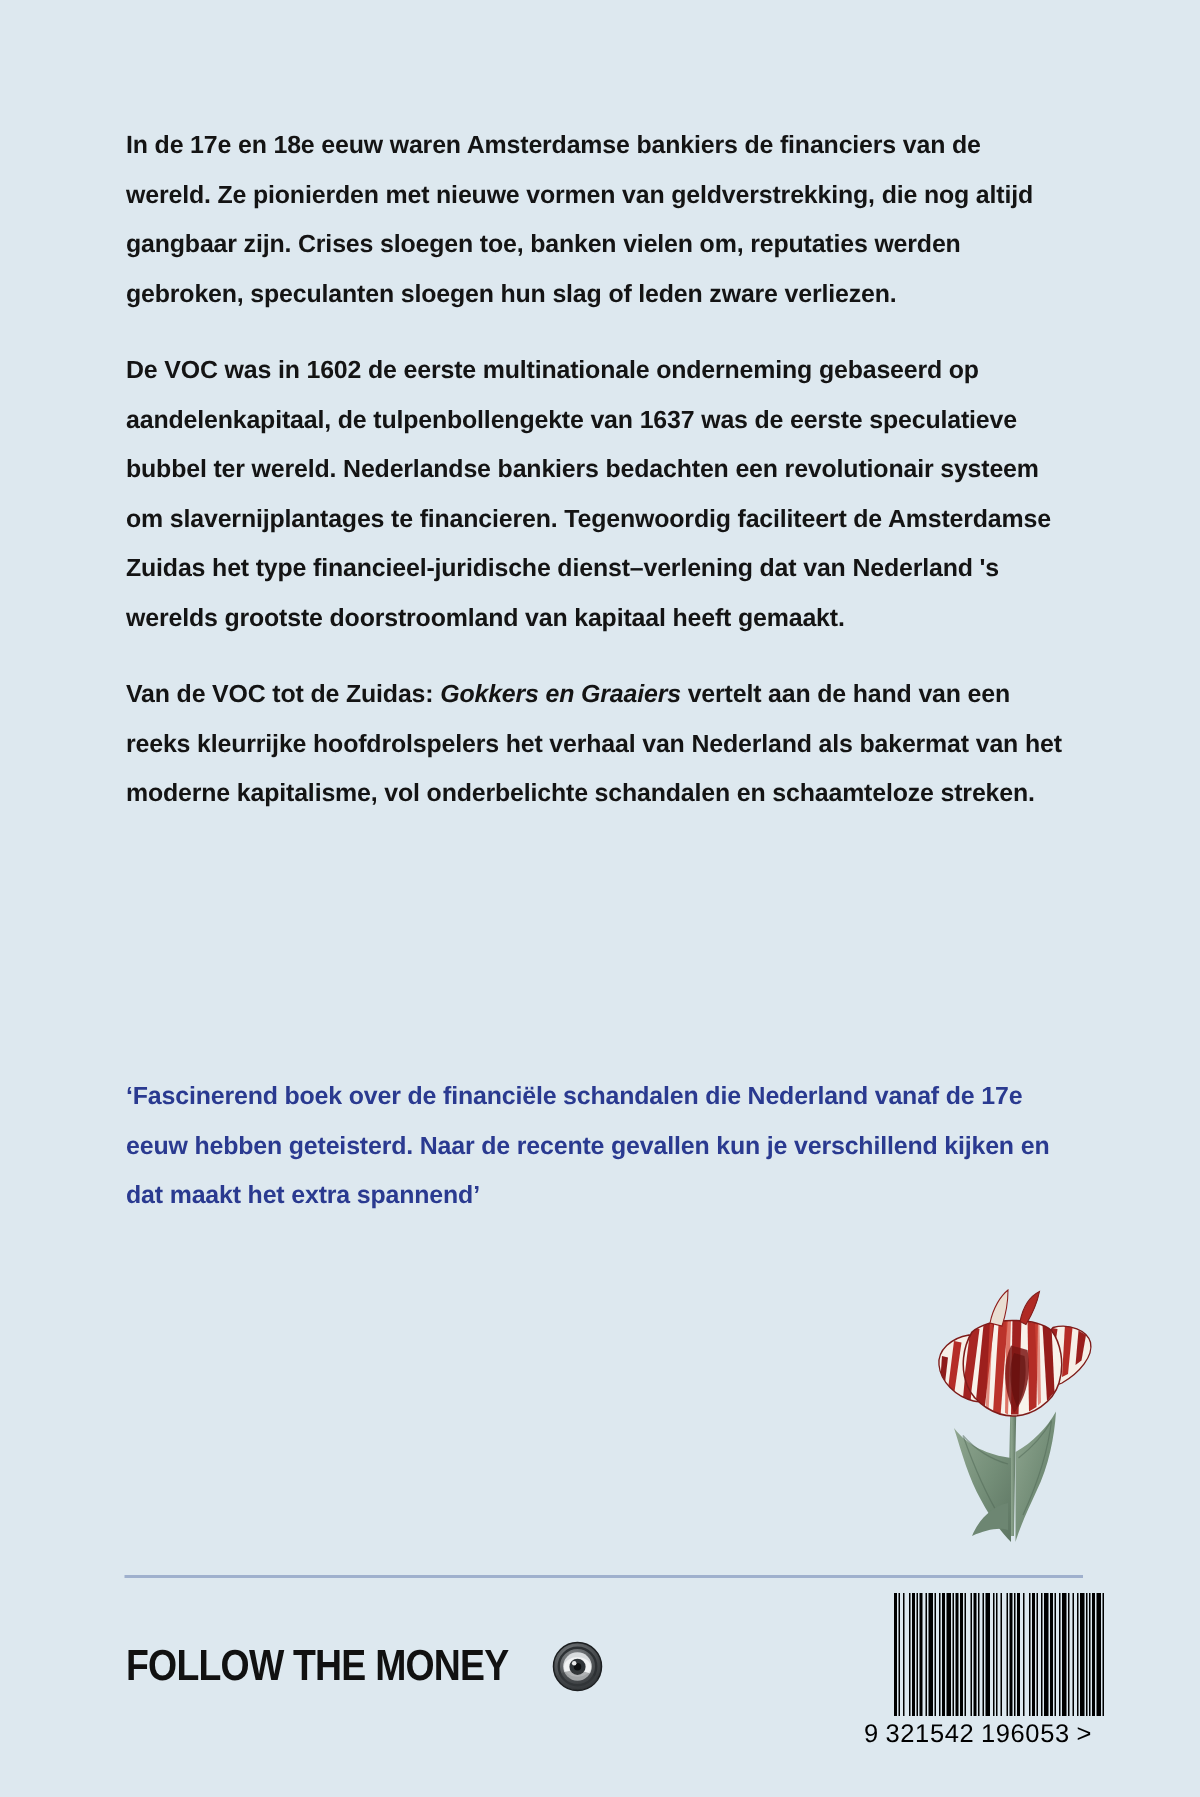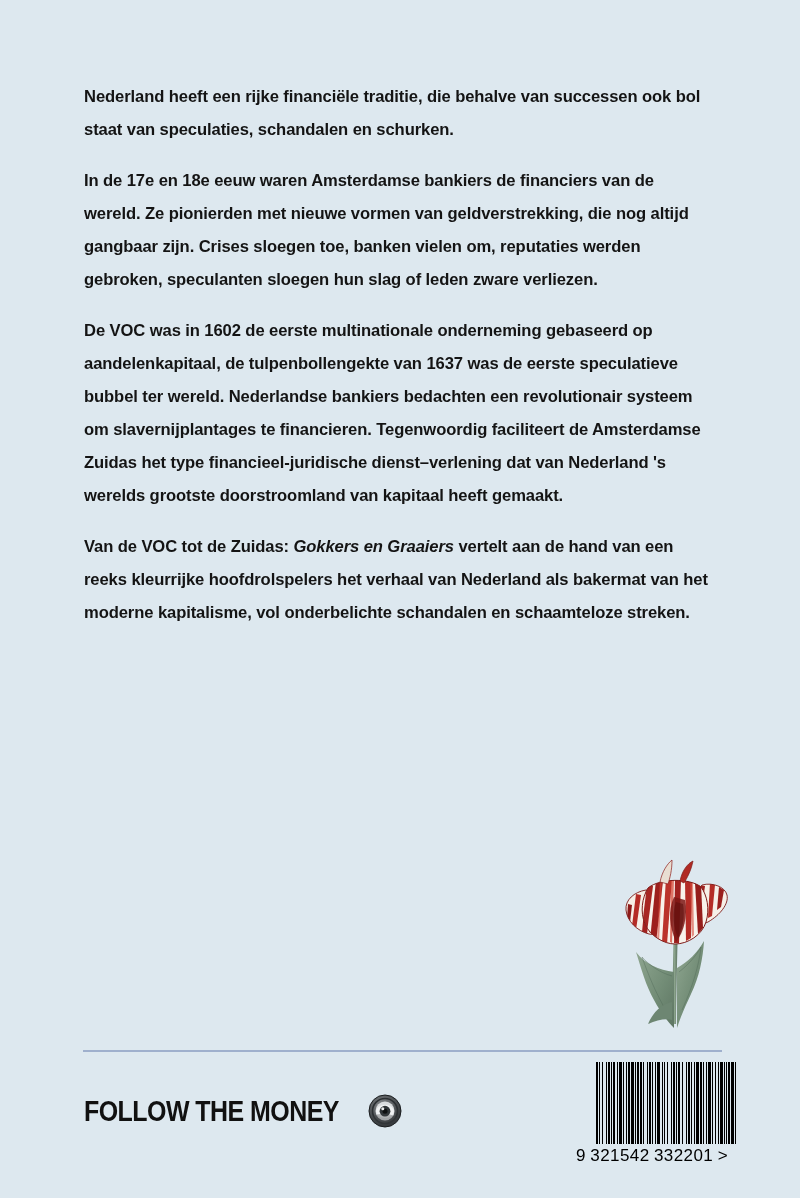--- a/index.html
+++ b/index.html
@@ -137,27 +137,27 @@
     margin-left: -20px;
   }
   #barcode-digits span { white-space: pre; }
 </style>
 </head>
 <body>
 
 <div id="page">
 
   <div id="blurb">
-    <p class="para">Nederland heeft een rijke financiële traditie, die behalve van successen ook bol staat van speculaties, schandalen en schurken.</p>
     <p class="para">In de 17e en 18e eeuw waren Amsterdamse bankiers de financiers van de wereld. Ze pionierden met nieuwe vormen van geldverstrekking, die nog altijd gangbaar zijn. Crises sloegen toe, banken vielen om, reputaties werden gebroken, speculanten sloegen hun slag of leden zware verliezen.</p>
     <p class="para">De VOC was in 1602 de eerste multinationale onderneming gebaseerd op aandelenkapitaal, de tulpenbollengekte van 1637 was de eerste speculatieve bubbel ter wereld. Nederlandse bankiers bedachten een revolutionair systeem om slavernijplantages te financieren. Tegenwoordig faciliteert de Amsterdamse Zuidas het type financieel-juridische dienst–verlening dat van Nederland 's werelds grootste doorstroomland van kapitaal heeft gemaakt.</p>
     <p class="para"><span>Van de VOC tot de Zuidas: </span><em>Gokkers en Graaiers</em><span> vertelt aan de hand van een reeks kleurrijke hoofdrolspelers het verhaal van Nederland als bakermat van het moderne kapitalisme, vol onderbelichte schandalen en schaamteloze streken.</span></p>
   </div>
 
   <div id="quote-block">
+    <p id="quote-text">‘Fascinerend boek over de financiële schandalen die Nederland vanaf de 17e eeuw hebben geteisterd. Naar de recente gevallen kun je verschillend kijken en dat maakt het extra spannend’</p>
   </div>
 
   <svg id="tulip" viewBox="0 0 126 180" xmlns="http://www.w3.org/2000/svg">
     <defs>
       <linearGradient id="stem-g" x1="0" y1="0" x2="1" y2="0">
         <stop offset="0" stop-color="#67806c"></stop>
         <stop offset="0.45" stop-color="#8ba38c"></stop>
         <stop offset="1" stop-color="#5c7361"></stop>
       </linearGradient>
       <linearGradient id="leaf-g" x1="0" y1="0" x2="1" y2="1">
@@ -344,18 +344,18 @@
         <i style="width: 2px; background: rgb(0, 0, 0);"></i>
         <i style="width: 1px; background: transparent;"></i>
         <i style="width: 3px; background: rgb(0, 0, 0);"></i>
         <i style="width: 1px; background: transparent;"></i>
         <i style="width: 1px; background: rgb(0, 0, 0);"></i>
         <i style="width: 2px; background: transparent;"></i>
       </div>
     <div id="barcode-digits">
       <span>9</span>
       <span>321542</span>
-      <span>332201</span>
+      <span>196053</span>
       <span>&gt;</span>
     </div>
   </div>
 
 </div>
 
 </body></html>

